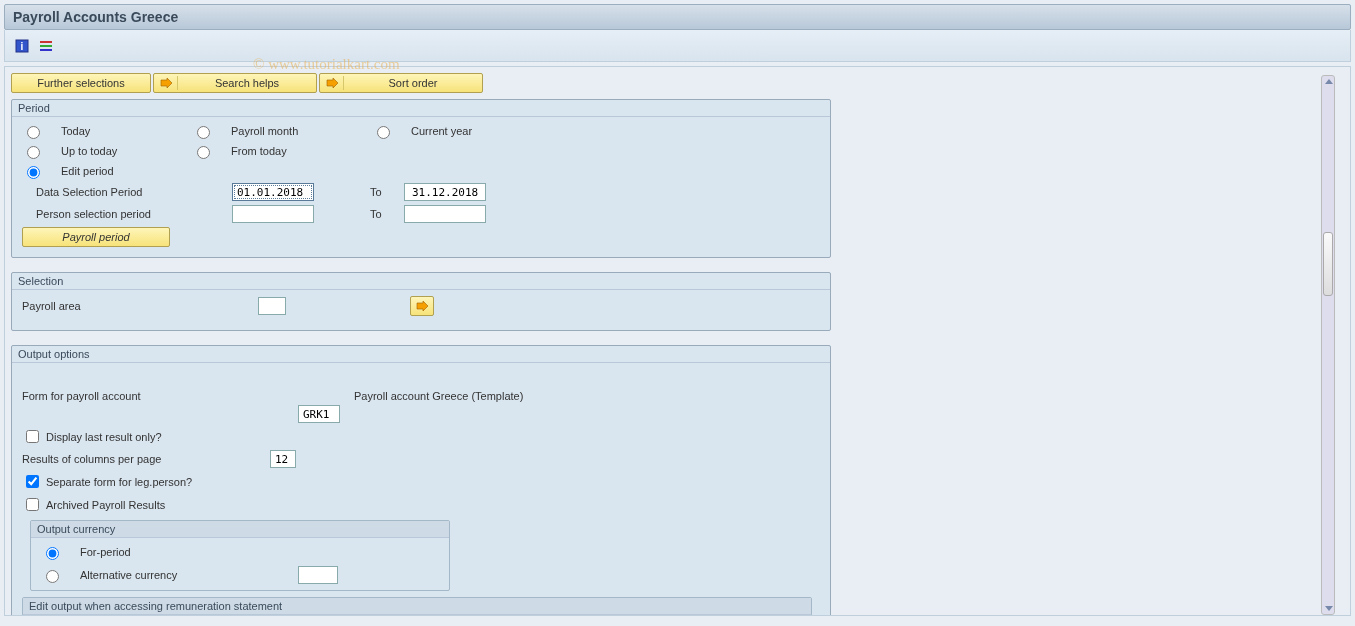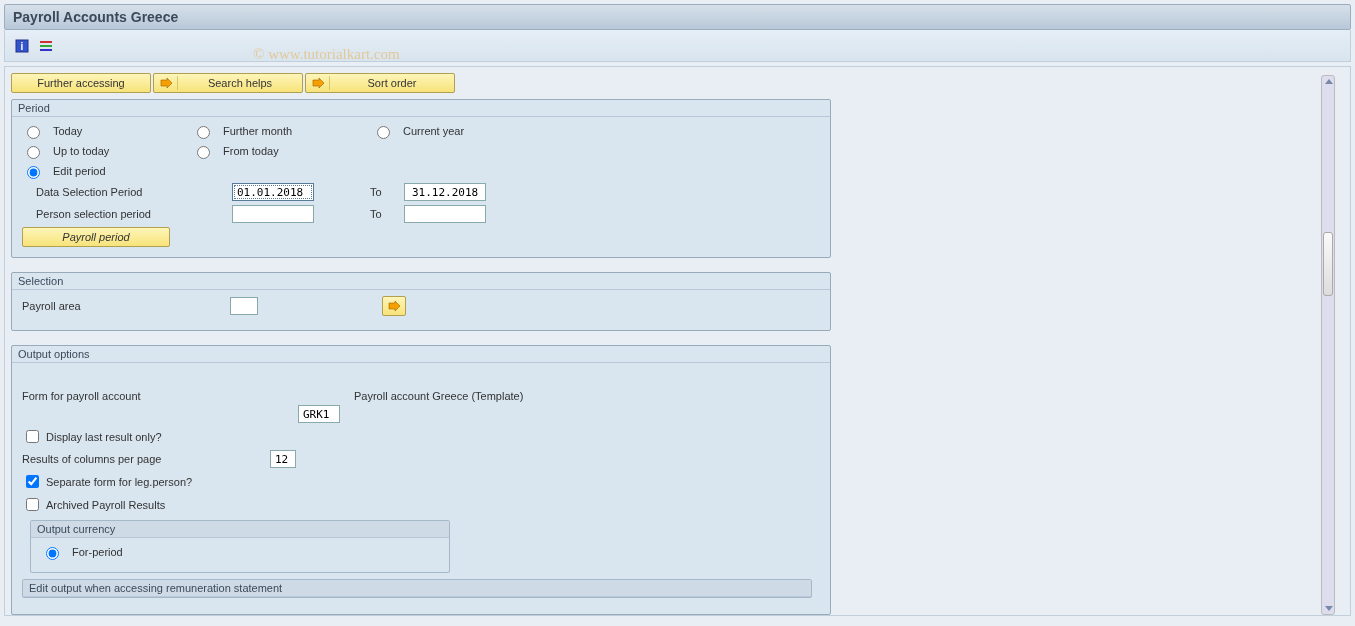--- a/index.html
+++ b/index.html
@@ -58,21 +58,21 @@
     font-size: 11px;
     text-align: center;
     cursor: pointer;
     height: 20px;
     display: inline-flex;
     align-items: center;
     justify-content: center;
   }
   .yellow-btn.wide { width: 140px; }
   .yellow-btn.split {
-    width: 150px;
+    width: 164px;
     justify-content: flex-start;
     padding-left: 0;
   }
   .yellow-btn.split .arrow-part {
     width: 24px;
     display: flex;
     align-items: center;
     justify-content: center;
     border-right: 1px solid #d6c86a;
     height: 100%;
@@ -105,21 +105,21 @@
     gap: 0;
     margin-bottom: 4px;
   }
   .radio-col1 { width: 170px; }
   .radio-col2 { width: 180px; }
   .radio-col3 { width: 150px; }
 
   .radio-item {
     display: flex;
     align-items: center;
-    gap: 10px;
+    gap: 18px;
   }
 
   .field-row {
     display: flex;
     align-items: center;
     margin-bottom: 4px;
   }
   .field-label { width: 210px; padding-left: 14px; }
   .field-label.noindent { padding-left: 0; }
   .text-input {
@@ -149,21 +149,21 @@
 
   .check-item {
     display: flex;
     align-items: center;
     gap: 4px;
     margin-bottom: 4px;
   }
 
   .watermark {
     position: absolute;
-    top: 16px; left: 248px;
+    top: 26px; left: 248px;
     color: #e8b050;
     font-size: 15px;
     opacity: 0.55;
     font-family: Georgia, serif;
     pointer-events: none;
   }
 
   .icon-box {
     width: 18px; height: 16px;
     display: inline-flex;
@@ -213,21 +213,21 @@
         <rect x="1" y="6" width="12" height="2" fill="#3a3"></rect>
         <rect x="1" y="10" width="12" height="2" fill="#33c"></rect>
       </svg>
   </span>
   <span class="watermark">© www.tutorialkart.com</span>
 </div>
 
 <div class="main-scroll">
 
   <div class="action-row">
-    <div class="yellow-btn wide">Further accessing</div>
+    <div class="yellow-btn wide">Further selections</div>
     <div class="yellow-btn split">
       <span class="arrow-part">
         <svg class="arrow-svg" viewBox="0 0 14 10">
             <polygon points="2,2 8,2 8,0 13,5 8,10 8,8 2,8" fill="#f5a000" stroke="#a06000" stroke-width="0.6"></polygon>
           </svg>
       </span>
       <span class="label-part">Search helps</span>
     </div>
     <div class="yellow-btn split">
       <span class="arrow-part">
@@ -242,21 +242,21 @@
   <div class="panel">
     <div class="panel-title">Period</div>
     <div class="panel-body">
       <div class="radio-row">
         <div class="radio-col1 radio-item">
           <input type="radio" name="period" style="">
           <span>Today</span>
         </div>
         <div class="radio-col2 radio-item">
           <input type="radio" name="period" style="">
-          <span>Further month</span>
+          <span>Payroll month</span>
         </div>
         <div class="radio-col3 radio-item">
           <input type="radio" name="period" style="">
           <span>Current year</span>
         </div>
       </div>
       <div class="radio-row">
         <div class="radio-col1 radio-item">
           <input type="radio" name="period" style="">
           <span>Up to today</span>
@@ -288,21 +288,21 @@
       <div style="margin-top:2px;font-style:italic;">
         <div class="yellow-btn" style="width:148px">Payroll period</div>
       </div>
     </div>
   </div>
 
   <div class="panel">
     <div class="panel-title">Selection</div>
     <div class="panel-body">
       <div class="field-row">
-        <span class="field-label noindent" style="width:208px">Payroll area</span>
+        <span class="field-label noindent" style="width:236px">Payroll area</span>
         <input class="text-input" style="width: 28px;" value="">
         <span style="width:124px"></span>
         <span class="yellow-btn small">
           <svg class="arrow-svg" viewBox="0 0 14 10">
               <polygon points="2,2 8,2 8,0 13,5 8,10 8,8 2,8" fill="#f5a000" stroke="#a06000" stroke-width="0.6"></polygon>
             </svg>
         </span>
       </div>
     </div>
   </div>
@@ -337,20 +337,25 @@
         <span>Archived Payroll Results</span>
       </div>
 
       <div class="sub-panel">
         <div class="panel-title">Output currency</div>
         <div class="panel-body">
           <div class="radio-item" style="margin-bottom:6px">
             <input type="radio" name="curr" checked="" style="">
             <span>For-period</span>
           </div>
+          <div class="radio-item">
+            <input type="radio" name="curr" style="">
+            <span style="width:200px;display:inline-block">Alternative currency</span>
+            <input class="text-input" style="width: 40px;" value="">
+          </div>
         </div>
       </div>
 
       <div class="sub-panel" style="width:790px;margin-left:0">
         <div class="panel-title">Edit output when accessing remuneration statement</div>
       </div>
 
     </div>
   </div>
 

